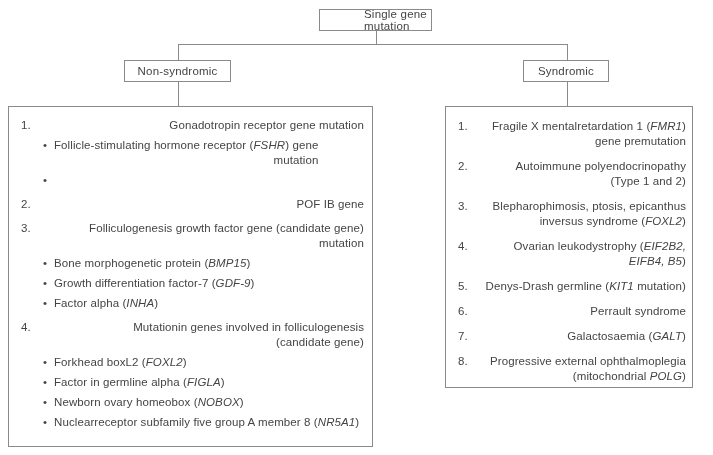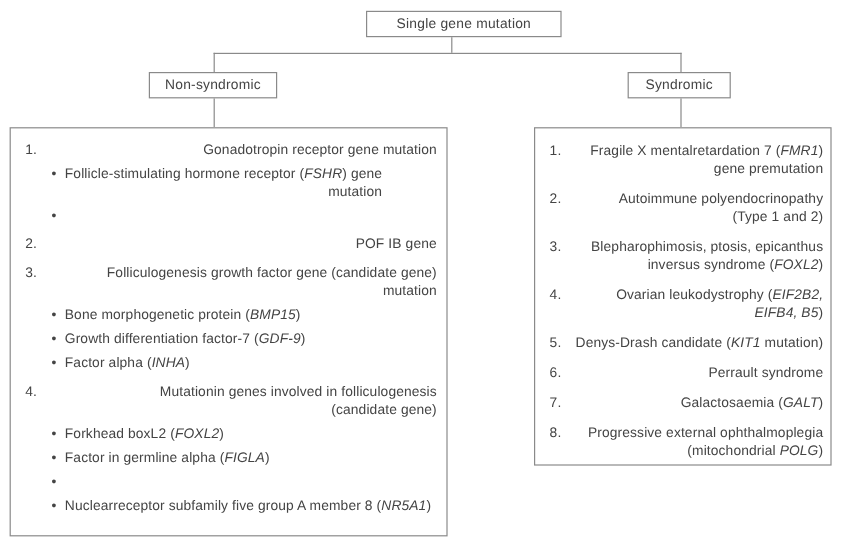--- a/index.html
+++ b/index.html
@@ -18,21 +18,21 @@
     overflow:hidden;
   }
   .node{
     position:absolute;
     border:1px solid var(--border);
     background:var(--background);
     display:flex;align-items:center;justify-content:center;
     font-size:11.5px;letter-spacing:0.2px;
     color:var(--text);
   }
-  .node-root{left:305px;top:9px;width:163px;height:22px;}
+  .node-root{left:319px;top:9px;width:113px;height:22px;padding-left:44px;}
   .node-left{left:124px;top:60px;width:107px;height:22px;}
   .node-right{left:523px;top:60px;width:86px;height:22px;}
   .line{position:absolute;background:var(--border);}
   .v{width:1px;}
   .h{height:1px;}
   .v-root{left:376px;top:31px;height:13px;}
   .h-main{left:178px;top:44px;width:390px;}
   .v-l-up{left:178px;top:44px;height:16px;}
   .v-r-up{left:567px;top:44px;height:16px;}
   .v-l-dn{left:178px;top:82px;height:24px;}
@@ -128,33 +128,34 @@
           <div class="sub">
             <span class="bullet">•</span>
             <div class="btext"><span>Forkhead boxL2 (</span><i>FOXL2</i><span>)</span></div>
           </div>
           <div class="sub">
             <span class="bullet">•</span>
             <div class="btext"><span>Factor in germline alpha (</span><i>FIGLA</i><span>)</span></div>
           </div>
           <div class="sub">
             <span class="bullet">•</span>
+            <div class="btext"><span>Newborn ovary homeobox (</span><i>NOBOX</i><span>)</span></div>
           </div>
           <div class="sub">
             <span class="bullet">•</span>
             <div class="btext"><span>Nuclearreceptor subfamily five group A member 8 (</span><i>NR5A1</i><span>)</span></div>
           </div>
         </div>
       </div>
     </div>
   <div class="panel panel-right">
       <div class="item">
         <span class="num">1.</span>
         <div class="body">
-          <div class="itext"><span>Fragile X mentalretardation 7 (</span><i>FMR1</i><span>)
+          <div class="itext"><span>Fragile X mentalretardation 1 (</span><i>FMR1</i><span>)
 gene premutation</span></div>
         </div>
       </div>
       <div class="item">
         <span class="num">2.</span>
         <div class="body">
           <div class="itext"><span>Autoimmune polyendocrinopathy
 (Type 1 and 2)</span></div>
         </div>
       </div>
@@ -168,21 +169,21 @@
       <div class="item">
         <span class="num">4.</span>
         <div class="body">
           <div class="itext"><span>Ovarian leukodystrophy (</span><i>EIF2B2,
 EIFB4, B5</i><span>)</span></div>
         </div>
       </div>
       <div class="item">
         <span class="num">5.</span>
         <div class="body">
-          <div class="itext"><span>Denys-Drash candidate (</span><i>KIT1</i><span> mutation)</span></div>
+          <div class="itext"><span>Denys-Drash germline (</span><i>KIT1</i><span> mutation)</span></div>
         </div>
       </div>
       <div class="item">
         <span class="num">6.</span>
         <div class="body">
           <div class="itext"><span>Perrault syndrome</span></div>
         </div>
       </div>
       <div class="item">
         <span class="num">7.</span>

